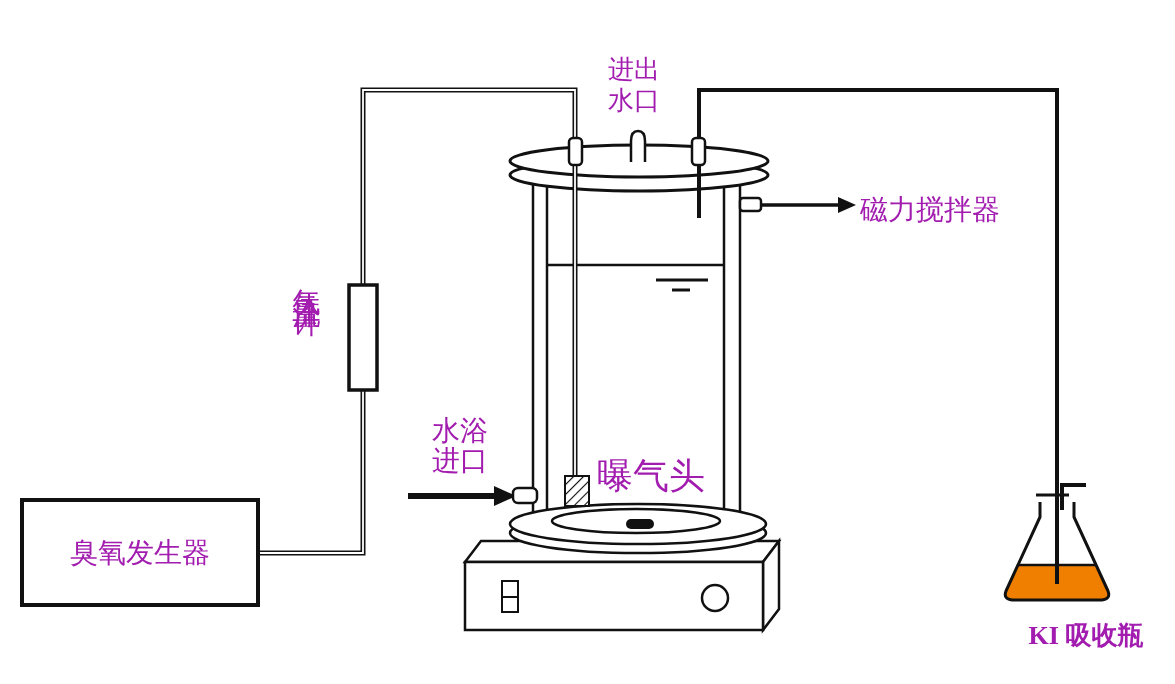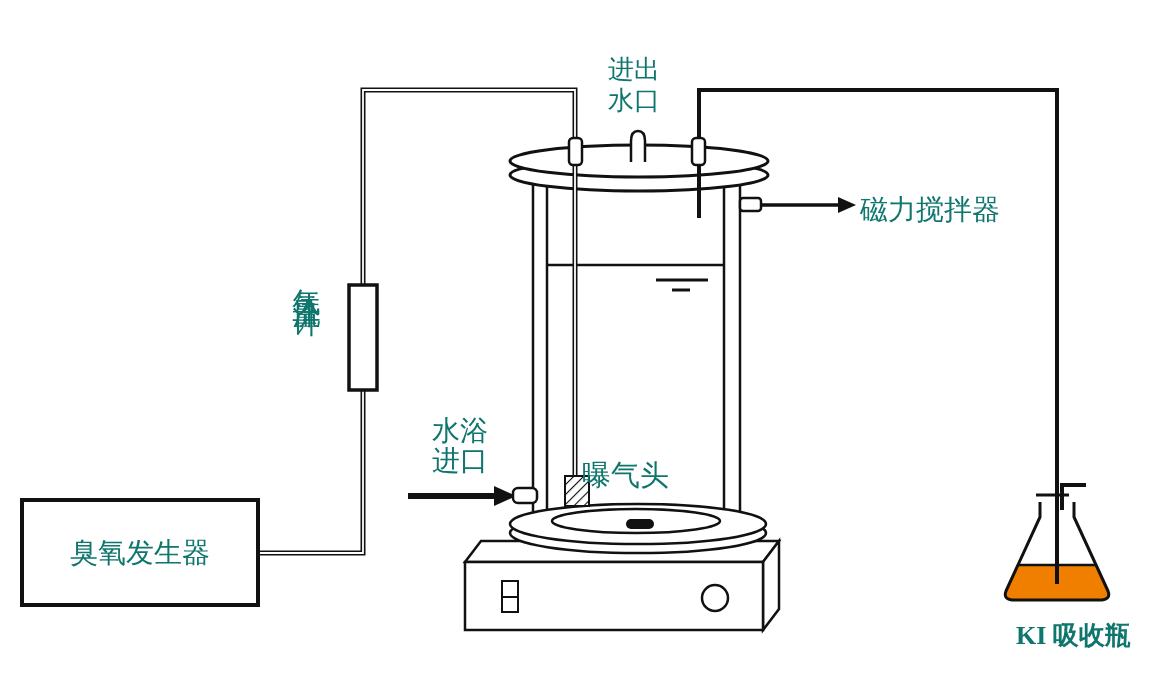--- a/index.html
+++ b/index.html
@@ -1,29 +1,29 @@
 <!DOCTYPE html>
 <html><head>
 <meta charset="utf-8">
 <style>
   html,body{margin:0;padding:0;background:#fff;}
   #stage{
     position:relative;width:1175px;height:684px;background:#fff;overflow:hidden;
     font-family:"Liberation Sans","DejaVu Sans",sans-serif;color:#111;
   }
   #art{position:absolute;left:0;top:0;}
-  .lbl{position:absolute;color:#0f766e;white-space:pre-line;line-height:31px;}
+  .lbl{position:absolute;color:#a21caf;white-space:pre-line;line-height:31px;}
   .lbl-inout{left:603px;top:54px;width:62px;font-size:26px;text-align:center;}
   .lbl-flow{left:289px;top:266px;font-size:28px;writing-mode:vertical-rl;text-orientation:upright;letter-spacing:5px;line-height:34px;}
   .lbl-ozone{left:22px;top:537px;width:236px;font-size:28px;text-align:center;}
   .lbl-bathin{left:424px;top:416px;width:72px;font-size:28px;text-align:center;line-height:30px;}
-  .lbl-diff{left:582px;top:460px;font-size:29px;}
+  .lbl-diff{left:597px;top:460px;font-size:36px;}
   .lbl-bathout{left:860px;top:194px;font-size:28px;}
   .lbl-stir{left:551px;top:584px;font-size:26px;}
-  .lbl-ki{left:1016px;top:620px;width:140px;font-size:26px;font-weight:700;font-family:"Liberation Serif","DejaVu Serif",serif;text-align:left;}
+  .lbl-ki{left:1016px;top:620px;width:140px;font-size:26px;font-weight:700;font-family:"Liberation Serif","DejaVu Serif",serif;text-align:center;}
 </style>
 </head>
 <body>
 
 <div id="stage">
 
   <svg id="art" width="1175" height="684" viewBox="0 0 1175 684">
     <defs>
       <pattern id="hatch" width="7" height="7" patternUnits="userSpaceOnUse" patternTransform="rotate(45)">
         <rect width="7" height="7" fill="#fff"></rect>

